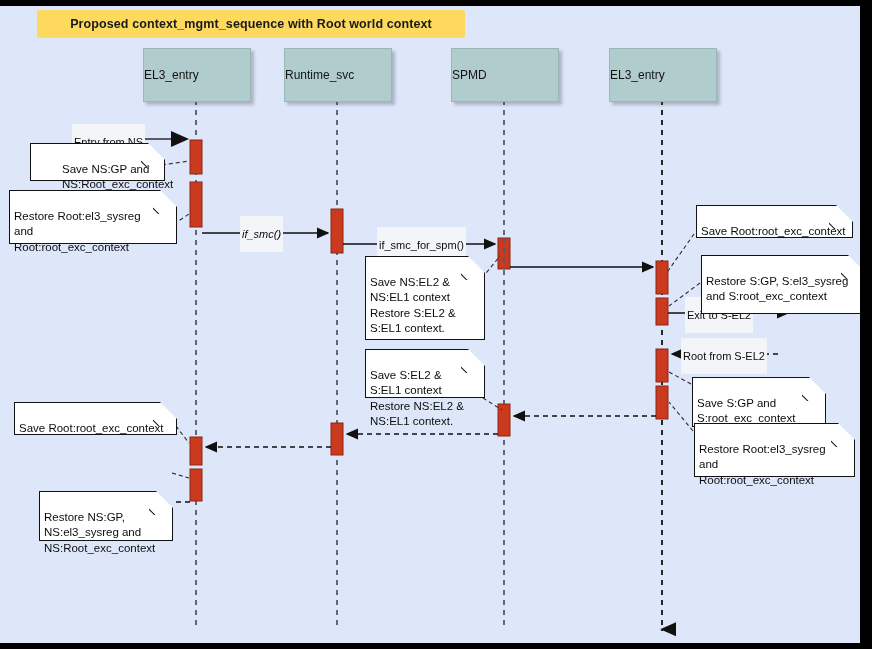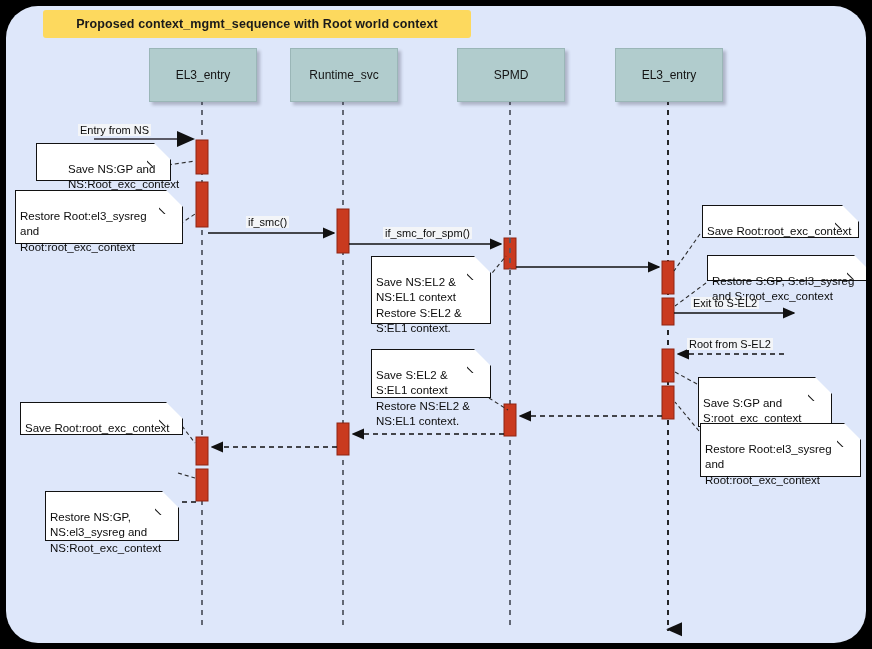--- a/index.html
+++ b/index.html
@@ -8,27 +8,26 @@
     background: #000000;
   }
   body {
     width: 872px;
     height: 649px;
     overflow: hidden;
     font-family: "Liberation Sans", sans-serif;
   }
   #canvas {
     position: absolute;
-    left: 6px;
+    left: 0;
     top: 6px;
     width: 860px;
     height: 637px;
     background: #dee7fa;
     overflow: hidden;
-    border-radius: 32px;
   }
   .abs { position: absolute; }
 
   
   #title-banner {
     left: 37px; top: 4px;
     width: 428px; height: 28px;
     background: #fdd95e;
     border-radius: 3px;
     display: flex;
@@ -43,21 +42,20 @@
   }
 
   
   .lifeline-head {
     height: 52px;
     background: #b1cccd;
     border: 1px solid #9ab6b7;
     box-shadow: 3px 3px 3px rgba(60,60,80,0.30);
     display: flex;
     align-items: center;
-    justify-content: center;
   }
   .lifeline-head .txt {
     font-size: 12px;
     color: #141414;
   }
 
   
   .note {
     background: #ffffff;
     border: 1px solid #121212;
@@ -90,21 +88,21 @@
     border-bottom: 1px solid #121212;
     transform: rotate(45deg);
     transform-origin: center;
   }
 
   
   .msg-label {
     font-size: 11px;
     color: #0c0c0c;
     background: #f3f5f8;
-    padding: 0 2px;
+    padding: 12px 2px;
     white-space: nowrap;
   }
 
   svg.overlay {
     position: absolute;
     left: 0; top: 0;
     width: 860px; height: 637px;
     pointer-events: none;
   }
 </style>
@@ -191,56 +189,56 @@
     <span class="txt">SPMD</span>
   </div>
   <div class="abs lifeline-head" style="left:284px; top:42px; width:106px;">
     <span class="txt">Runtime_svc</span>
   </div>
   <div class="abs lifeline-head" style="left:609px; top:42px; width:106px;">
     <span class="txt">EL3_entry</span>
   </div>
 
   <div class="abs msg-label" style="left:72px; top:118px;">Entry from NS</div>
-  <div class="abs msg-label" style="left:240px; top:210px;">if_smc()</div>
+  <div class="abs msg-label" style="left:240px; top:210px;font-style:italic;">if_smc()</div>
   <div class="abs msg-label" style="left:377px; top:221px;">if_smc_for_spm()</div>
   <div class="abs msg-label" style="left:685px; top:291px;">Exit to S-EL2</div>
   <div class="abs msg-label" style="left:681px; top:332px;">Root from S-EL2</div>
 
   <div class="abs note" style="left:30px; top:137px; width:135px; height:38px;padding-left:31px;">
     <span>Save NS:GP and
 NS:Root_exc_context</span>
     <span class="fold"></span>
     <span class="foldline"></span>
   </div>
 
   <div class="abs note" style="left:9px; top:184px; width:168px; height:54px;">
     <span>Restore Root:el3_sysreg
 and
 Root:root_exc_context</span>
     <span class="fold"></span>
     <span class="foldline"></span>
   </div>
 
-  <div class="abs note" style="left:365px; top:250px; width:120px; height:68px;">
+  <div class="abs note" style="left:365px; top:250px; width:120px; height:84px;">
     <span>Save NS:EL2 &amp;
 NS:EL1 context
 Restore S:EL2 &amp;
 S:EL1 context.</span>
     <span class="fold"></span>
     <span class="foldline"></span>
   </div>
 
   <div class="abs note" style="left:696px; top:199px; width:157px; height:33px;">
     <span>Save Root:root_exc_context</span>
     <span class="fold"></span>
     <span class="foldline"></span>
   </div>
 
-  <div class="abs note" style="left:701px; top:249px; width:164px; height:26px;">
+  <div class="abs note" style="left:701px; top:249px; width:164px; height:59px;">
     <span>Restore S:GP, S:el3_sysreg
 and S:root_exc_context</span>
     <span class="fold"></span>
     <span class="foldline"></span>
   </div>
 
   <div class="abs note" style="left:365px; top:343px; width:120px; height:49px;">
     <span>Save S:EL2 &amp;
 S:EL1 context
 Restore NS:EL2 &amp;

